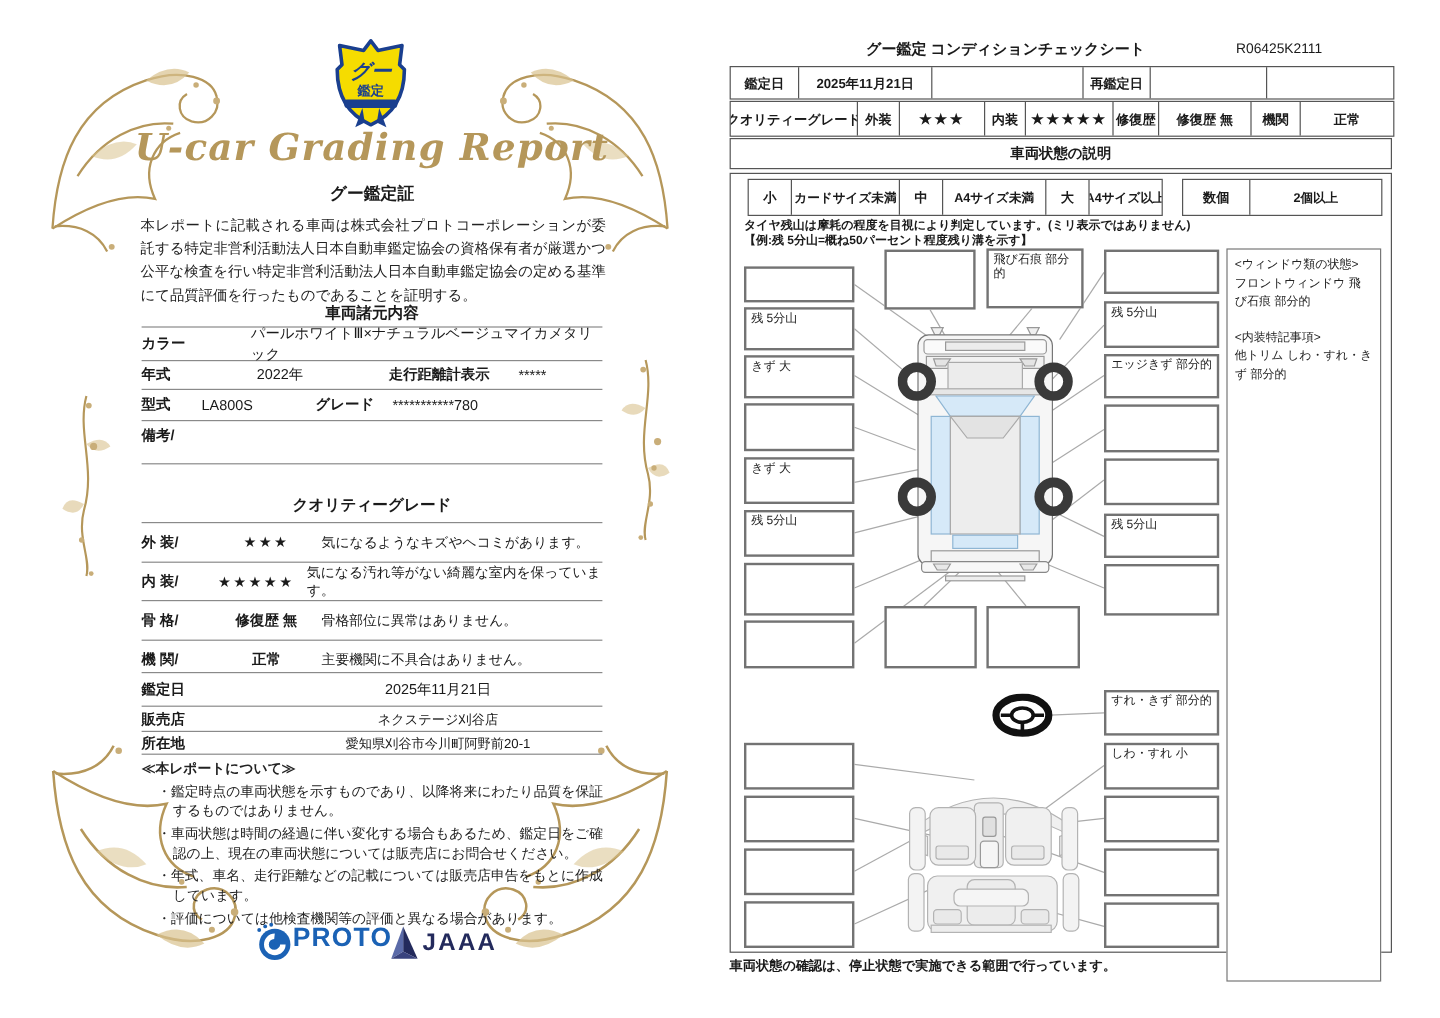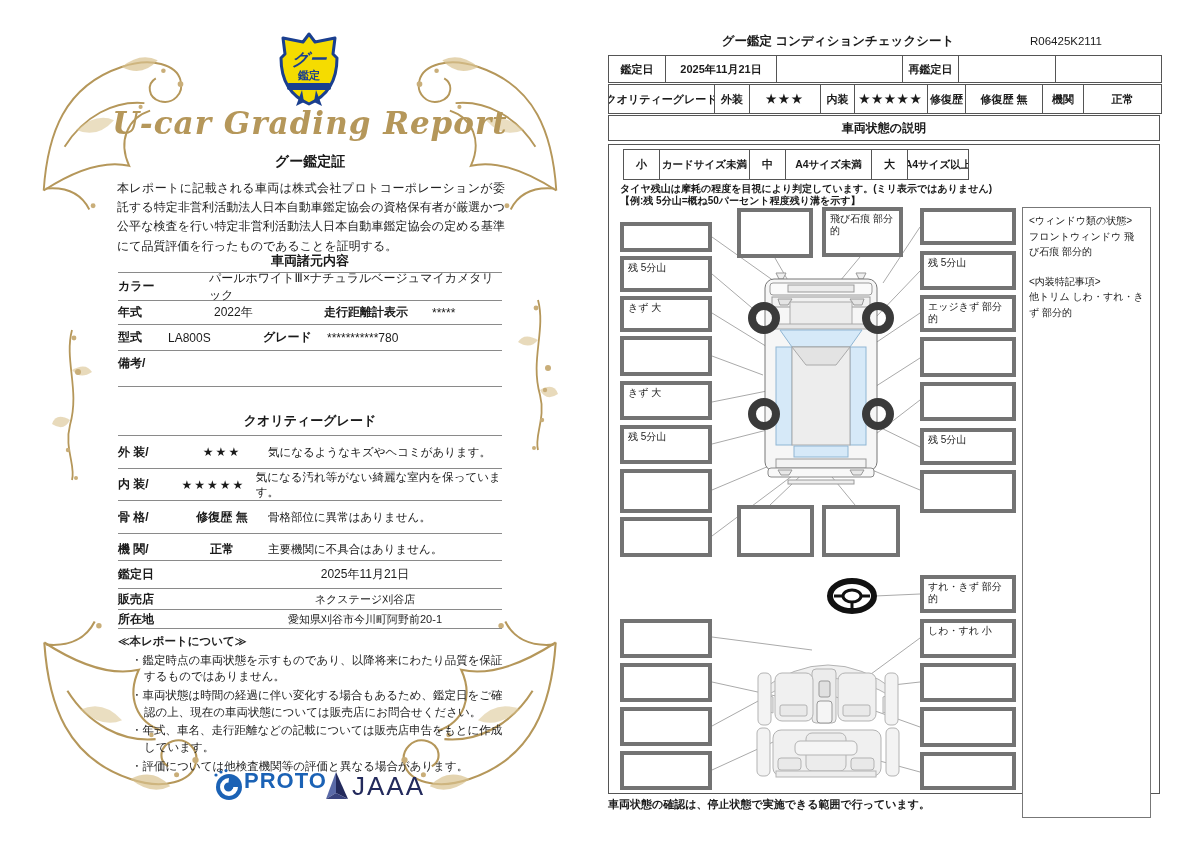--- a/index.html
+++ b/index.html
@@ -13,33 +13,33 @@
   .intro{font-family:"Liberation Serif",serif;font-size:12px;line-height:1.6;text-align:justify;color:#222;}
   .sec-head{font-size:13px;font-weight:bold;text-align:center;}
   .srow{display:flex;align-items:center;border-top:1px solid #8a8a8a;font-size:12px;}
   .srow:last-child{border-bottom:1px solid #8a8a8a;}
   .slabel{font-weight:bold;white-space:nowrap;}
   .grow{display:flex;align-items:center;border-top:1px solid #8a8a8a;font-size:12px;}
   .stars{letter-spacing:2px;}
   .about{font-family:"Liberation Serif",serif;font-size:11.5px;line-height:1.45;color:#222;}
   .about-item{padding-left:26px;text-indent:-13px;margin-top:2px;}
   .logo-text-proto{font-size:22px;font-weight:800;color:#1b62b5;letter-spacing:1px;}
-  .logo-text-jaaa{font-size:26px;font-weight:400;color:#232a5c;letter-spacing:2px;}
+  .logo-text-jaaa{font-size:20px;font-weight:700;color:#232a5c;letter-spacing:2px;}
   
   .rp-title{font-size:12.5px;font-weight:bold;text-align:center;}
   .rp-doc{font-size:11.5px;}
   .tbl{display:flex;border:1.4px solid #555;background:#fff;}
   .cell{display:flex;align-items:center;justify-content:center;border-right:1px solid #555;
         font-size:11px;font-weight:bold;white-space:nowrap;overflow:hidden;}
   .cell:last-child{border-right:none;}
   .boxed-head{border:1.4px solid #555;display:flex;align-items:center;justify-content:center;
               font-size:12px;font-weight:bold;}
   .mainbox{border:1.4px solid #555;}
   .note{font-size:10px;font-weight:bold;line-height:1.25;}
-  .lbox{position:absolute;border:4px solid #737373;background:#fff;font-size:10px;
+  .lbox{position:absolute;border:2px solid #737373;background:#fff;font-size:10px;
         padding:2px 4px;box-sizing:border-box;color:#222;line-height:1.2;}
   .infopanel{position:absolute;border:1px solid #777;background:#fff;font-size:10px;
              line-height:1.55;padding:5px 6px;box-sizing:border-box;color:#222;}
   .leader{stroke:#aaaaaa;stroke-width:1;}
   .bottom-note{font-size:11px;font-weight:bold;}
 </style>
 </head>
 <body>
 
 <div id="canvas">
@@ -223,20 +223,24 @@
     <div class="abs mainbox" style="left:608px;top:144px;width:552px;height:650px;box-sizing:border-box"></div>
 
     <div class="abs tbl" style="left:623px;top:149px;width:344px;height:29px;border-width:1px">
       <div class="cell" style="width:35px">小</div>
       <div class="cell" style="width:89px;font-size:10.5px">カードサイズ未満</div>
       <div class="cell" style="width:35px">中</div>
       <div class="cell" style="width:85px;font-size:10.5px">A4サイズ未満</div>
       <div class="cell" style="width:35px">大</div>
       <div class="cell" style="flex:1;font-size:10.5px">A4サイズ以上</div>
     </div>
+    <div class="abs tbl" style="left:985px;top:149px;width:165px;height:29px;border-width:1px">
+      <div class="cell" style="width:55px">数個</div>
+      <div class="cell" style="flex:1;font-size:10.5px">2個以上</div>
+    </div>
 
     <div class="abs note" style="left:620px;top:183px;width:420px">タイヤ残山は摩耗の程度を目視により判定しています。(ミリ表示ではありません)</div>
     <div class="abs note" style="left:620px;top:195px;width:420px">【例:残 5分山=概ね50パーセント程度残り溝を示す】</div>
 
     <svg class="abs" style="left:608px;top:145px;pointer-events:none" width="552" height="650">
       <g class="leader">
         <line x1="104" y1="92" x2="204" y2="163"></line>
           <line x1="104" y1="129" x2="150" y2="168"></line>
         <line x1="104" y1="168" x2="169" y2="208"></line>
           <line x1="104" y1="211" x2="155" y2="230"></line>

